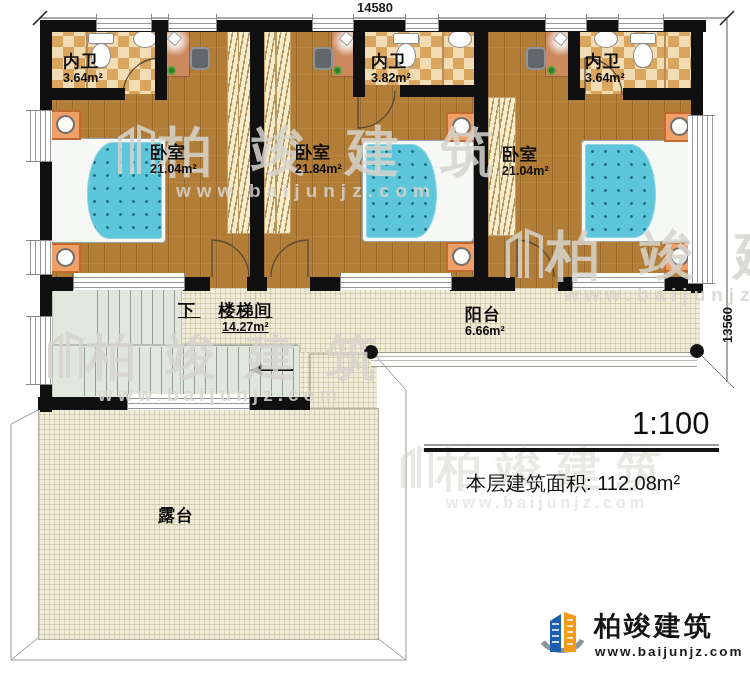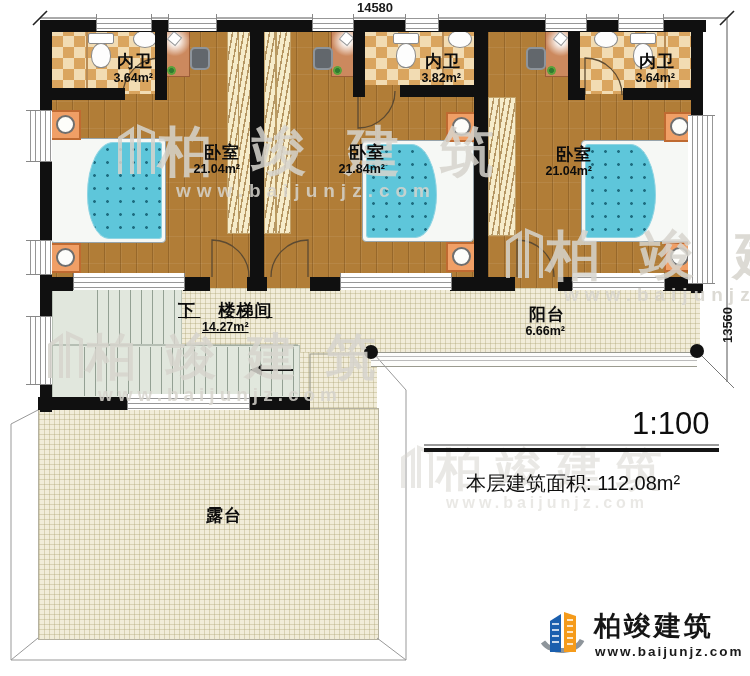--- a/index.html
+++ b/index.html
@@ -44,21 +44,21 @@
   .plant{background:radial-gradient(circle,#2f7b2f 35%, #5aa13c 36% 70%, rgba(0,0,0,0) 71%);z-index:6;border-radius:50%;}
   .wrobe{background-color:#f6ecca;
          background-image:linear-gradient(to right, rgba(0,0,0,0) 10px, #b99a62 10px 11.5px, rgba(0,0,0,0) 11.5px),
                           repeating-linear-gradient(100deg, rgba(0,0,0,0) 0 4px, rgba(146,104,44,.65) 4px 5.5px);
          border:1px solid #c2a26a;z-index:5;}
   .toilet-tank{background:#fff;border:1.5px solid #8a8a8a;border-radius:2px;z-index:6;}
   .toilet-bowl{background:#fdfdfd;border:1.5px solid #8a8a8a;border-radius:50% 50% 46% 46%;z-index:6;}
   .basin{background:#fdfdfd;border:1.5px solid #8a8a8a;border-radius:50%;z-index:6;}
   .bpart{background:#b98c55;z-index:6;width:2px;}
   
-  .rlabel{position:absolute;text-align:right;font-weight:bold;color:#0c0c0c;z-index:34;line-height:1.05;}
+  .rlabel{position:absolute;text-align:left;font-weight:bold;color:#0c0c0c;z-index:34;line-height:1.05;}
   .rlabel .nm{display:block;font-size:17px;letter-spacing:1px;}
   .rlabel .ar{display:block;font-size:12.5px;margin-top:1px;}
   .dimtext{position:absolute;font-size:13px;font-weight:bold;color:#1a1a1a;z-index:36;text-align:center;}
   .wm{position:absolute;color:rgba(214,211,205,.85);font-weight:bold;z-index:30;white-space:nowrap;pointer-events:none;}
   .wm-row{display:flex;align-items:flex-end;}
   .wm-name{font-size:54px;letter-spacing:40px;line-height:1;}
   .wm-site{font-size:19px;letter-spacing:6px;margin:3px 0 0 64px;line-height:1;}
   .tb{position:absolute;z-index:36;color:#0e0e0e;}
   .tb-title{font-size:41px;letter-spacing:2px;font-weight:500;}
   .tb-scale{font-size:31px;}
@@ -284,21 +284,21 @@
     <span class="nm">卧室</span>
     <span class="ar">21.84m²</span>
   </div>
   <div class="rlabel" style="left:502px;top:146px;width:90px;">
     <span class="nm">卧室</span>
     <span class="ar">21.04m²</span>
   </div>
   <div class="rlabel" style="left:178px;top:302px;width:120px;text-align:left;text-decoration:underline;">
     <span class="nm" style="display:inline;">下</span>
     <span class="nm" style="display:inline;margin-left:18px;">楼梯间</span>
-    <span class="ar" style="margin-left:24px;">14.27m²</span>
+    <span class="ar" style="margin-left:44px;">14.27m²</span>
   </div>
   <div class="rlabel" style="left:465px;top:306px;width:100px;">
     <span class="nm">阳台</span>
     <span class="ar">6.66m²</span>
   </div>
   <div class="rlabel" style="left:158px;top:507px;width:84px;">
     <span class="nm">露台</span>
   </div>
 
   <div class="dimtext" style="left:345px;top:0;width:60px;">14580</div>

